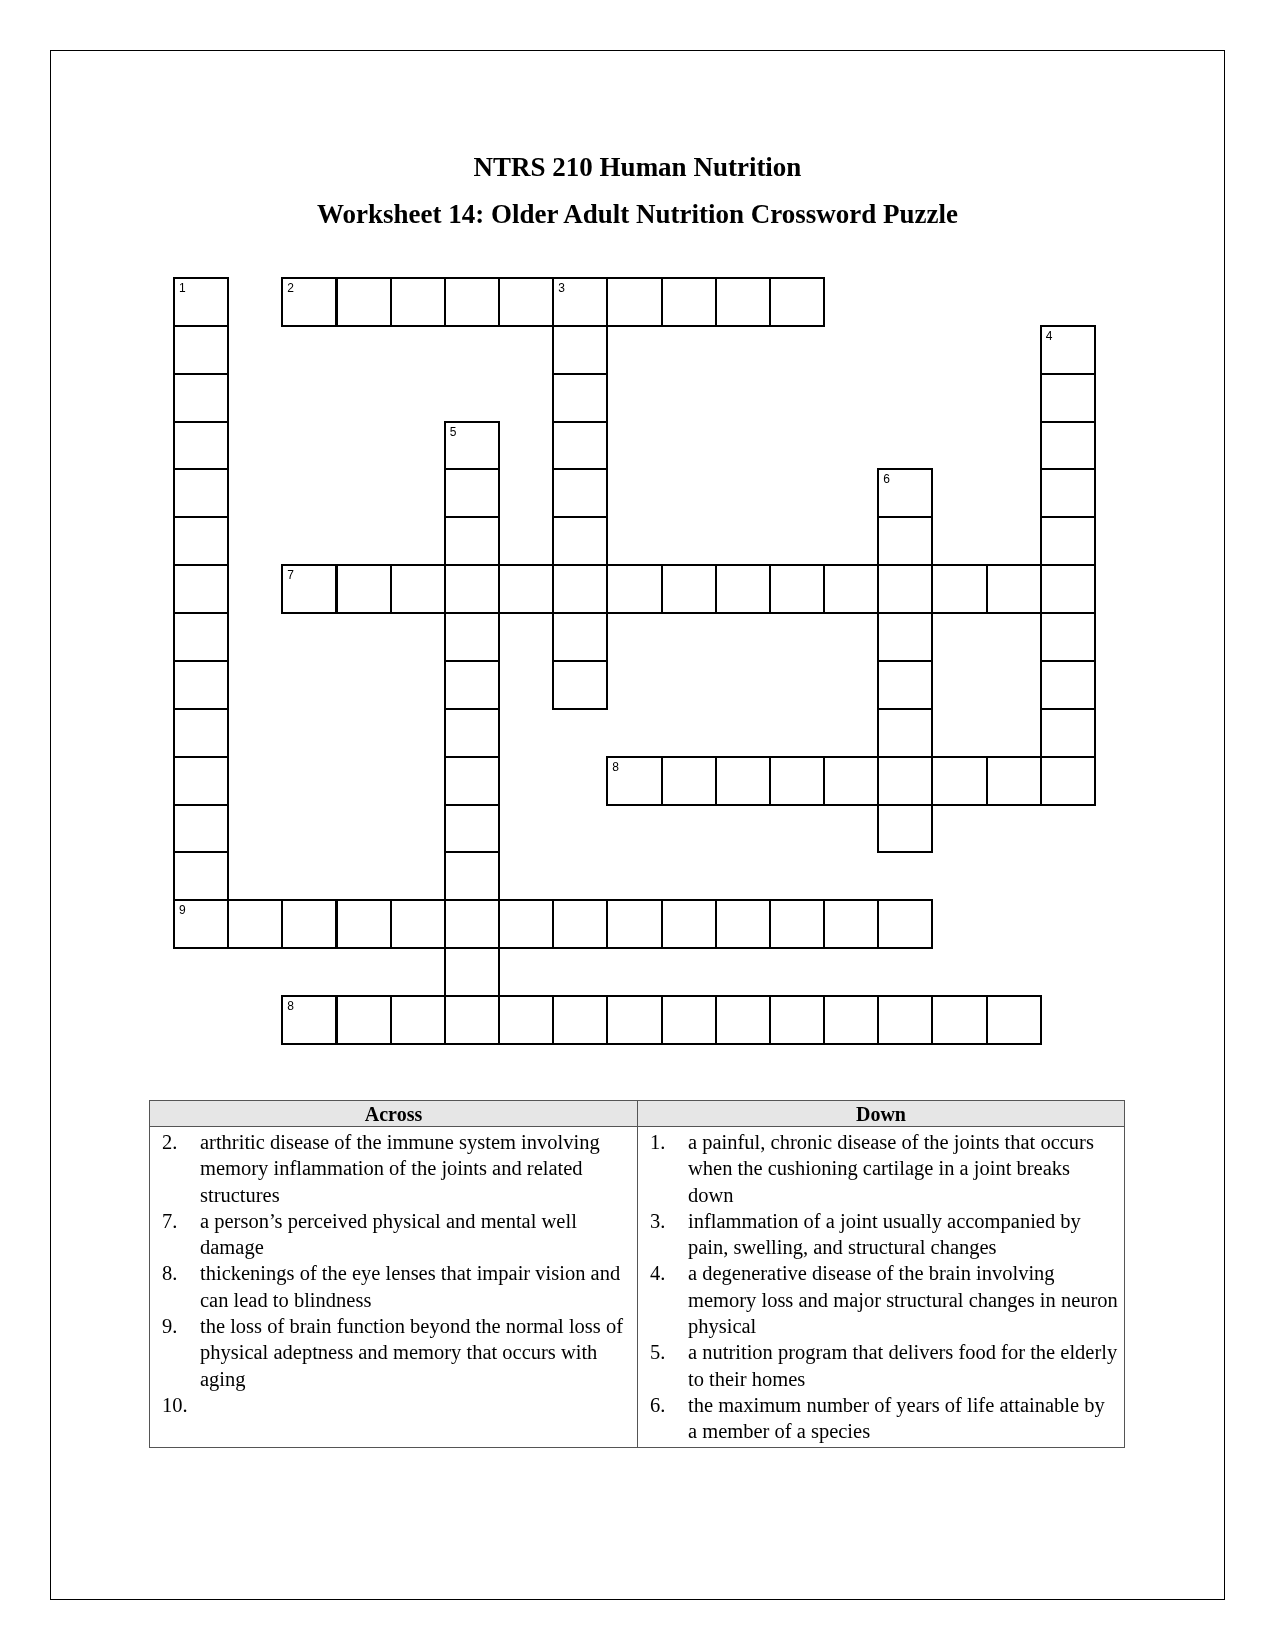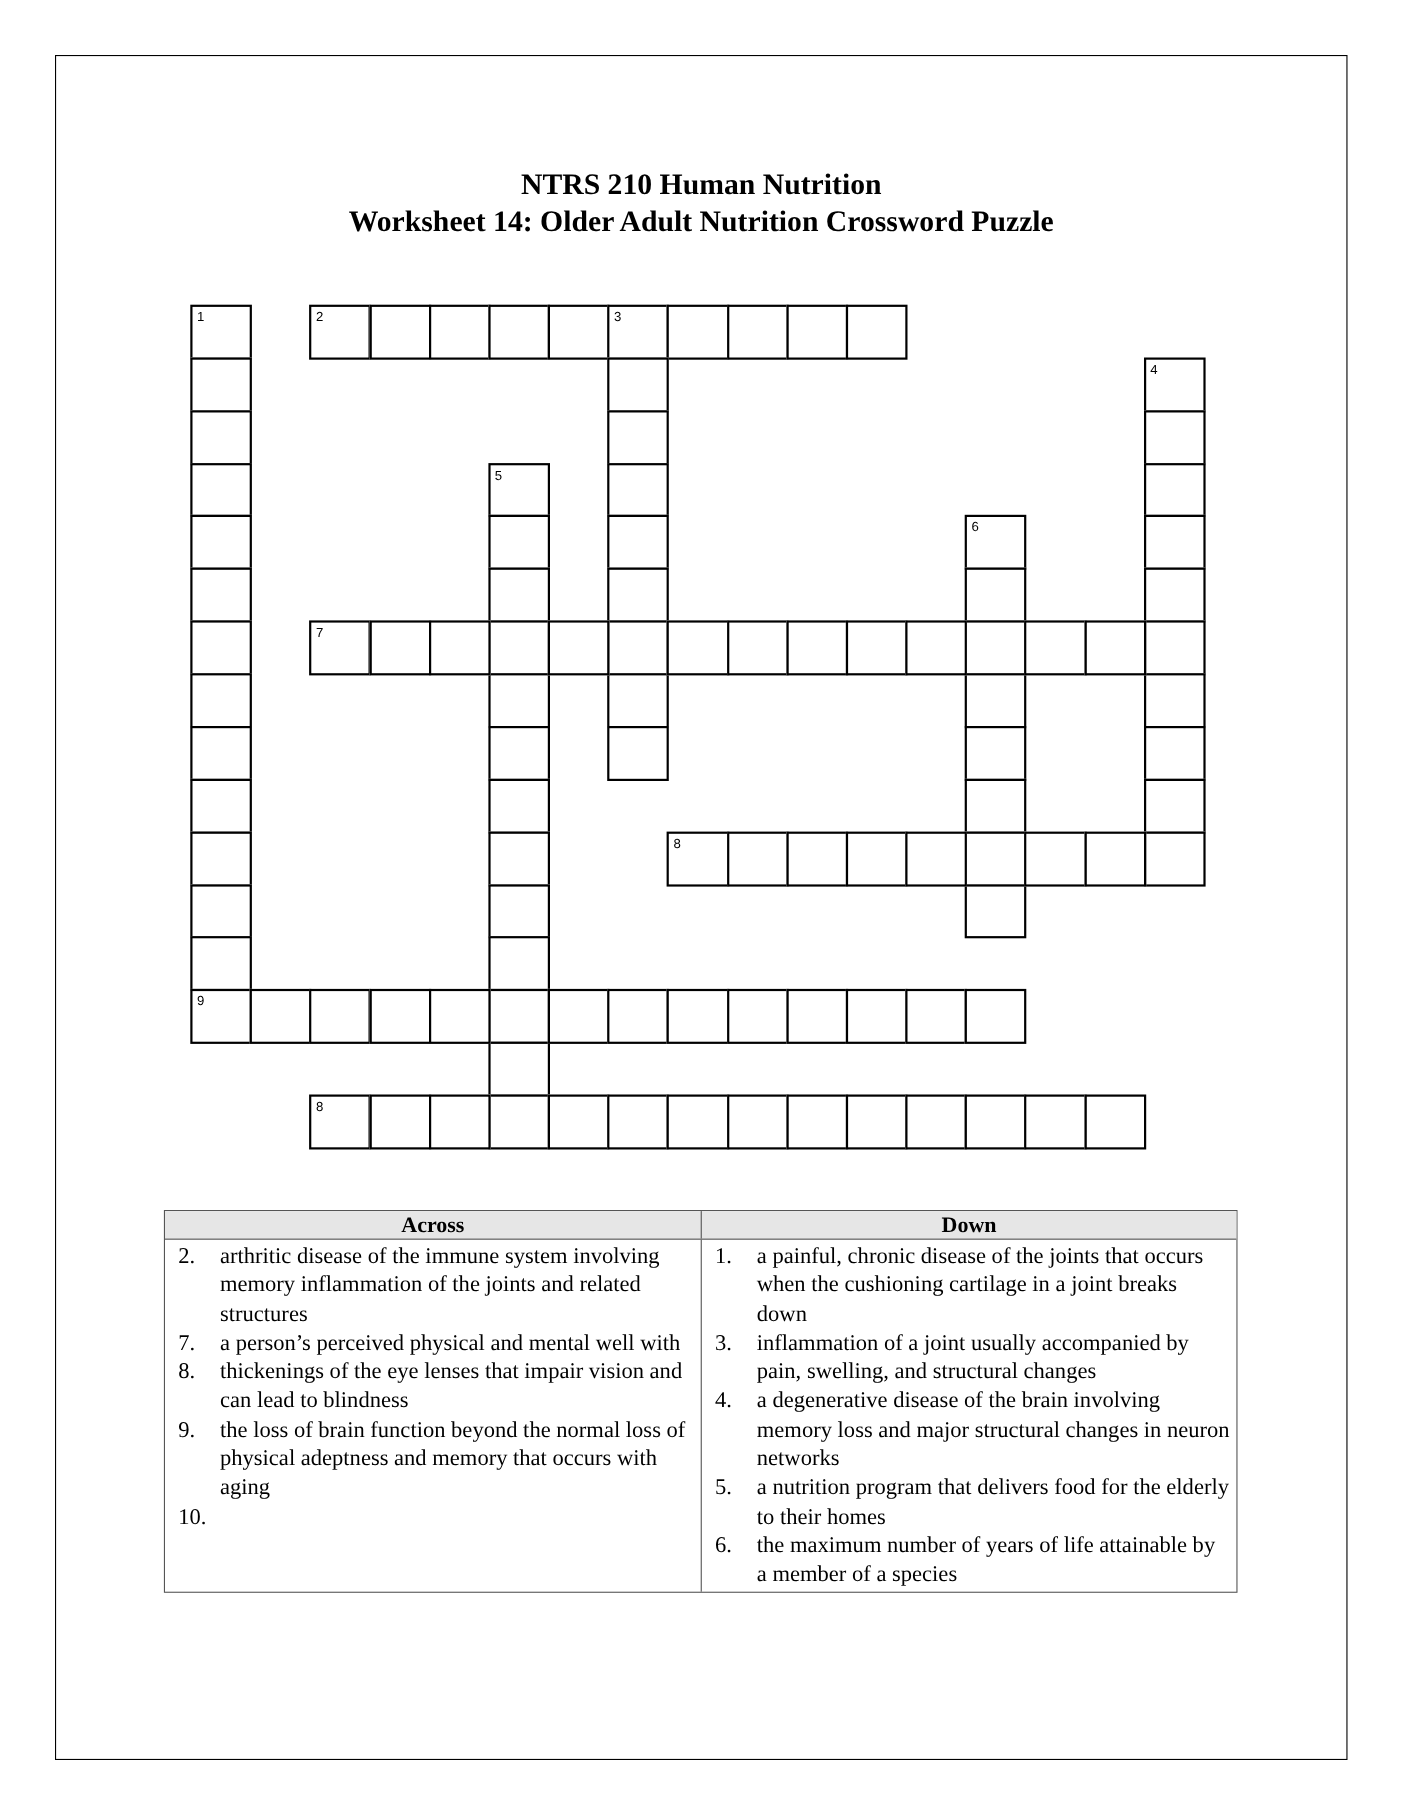--- a/index.html
+++ b/index.html
@@ -7,21 +7,21 @@
   .page-border {
     position: absolute; left: 50px; top: 50px; width: 1175px; height: 1550px;
     border: 1.5px solid #000; box-sizing: border-box;
   }
   .title {
     position: absolute; left: 0; width: 1275px; text-align: center;
     font-family: "Liberation Serif", "DejaVu Serif", serif; font-weight: bold;
     font-size: 27px; color: #000; line-height: 34px;
   }
   .title.l1 { top: 150px; }
-  .title.l2 { top: 184px; }
+  .title.l2 { top: 197px; }
   .grid { position: absolute; left: 0; top: 0; width: 1275px; height: 1100px; }
   .cell {
     position: absolute; box-sizing: border-box; border: 2.2px solid #000;
     background: #fff;
   }
   .cell .num {
     position: absolute; left: 4px; top: 2px;
     font-family: "Liberation Sans", "DejaVu Sans", sans-serif; font-size: 12px; color: #000;
     line-height: 14px;
   }
@@ -188,21 +188,21 @@
     <div class="hcol down">Down</div>
   </div>
   <div class="clues-body">
     <div class="col across">
       <div class="clue">
         <span class="cnum">2.</span>
         <span class="ctext">arthritic disease of the immune system involving memory inflammation of the joints and related structures</span>
       </div>
       <div class="clue">
         <span class="cnum">7.</span>
-        <span class="ctext">a person’s perceived physical and mental well with</span>
+        <span class="ctext">a person’s perceived physical and mental well damage</span>
       </div>
       <div class="clue">
         <span class="cnum">8.</span>
         <span class="ctext">thickenings of the eye lenses that impair vision and can lead to blindness</span>
       </div>
       <div class="clue">
         <span class="cnum">9.</span>
         <span class="ctext">the loss of brain function beyond the normal loss of physical adeptness and memory that occurs with aging</span>
       </div>
       <div class="clue">
@@ -213,21 +213,21 @@
       <div class="clue">
         <span class="cnum">1.</span>
         <span class="ctext">a painful, chronic disease of the joints that occurs when the cushioning cartilage in a joint breaks down</span>
       </div>
       <div class="clue">
         <span class="cnum">3.</span>
         <span class="ctext">inflammation of a joint usually accompanied by pain, swelling, and structural changes</span>
       </div>
       <div class="clue">
         <span class="cnum">4.</span>
-        <span class="ctext">a degenerative disease of the brain involving memory loss and major structural changes in neuron networks</span>
+        <span class="ctext">a degenerative disease of the brain involving memory loss and major structural changes in neuron physical</span>
       </div>
       <div class="clue">
         <span class="cnum">5.</span>
         <span class="ctext">a nutrition program that delivers food for the elderly to their homes</span>
       </div>
       <div class="clue">
         <span class="cnum">6.</span>
         <span class="ctext">the maximum number of years of life attainable by a member of a species</span>
       </div>
     </div>

